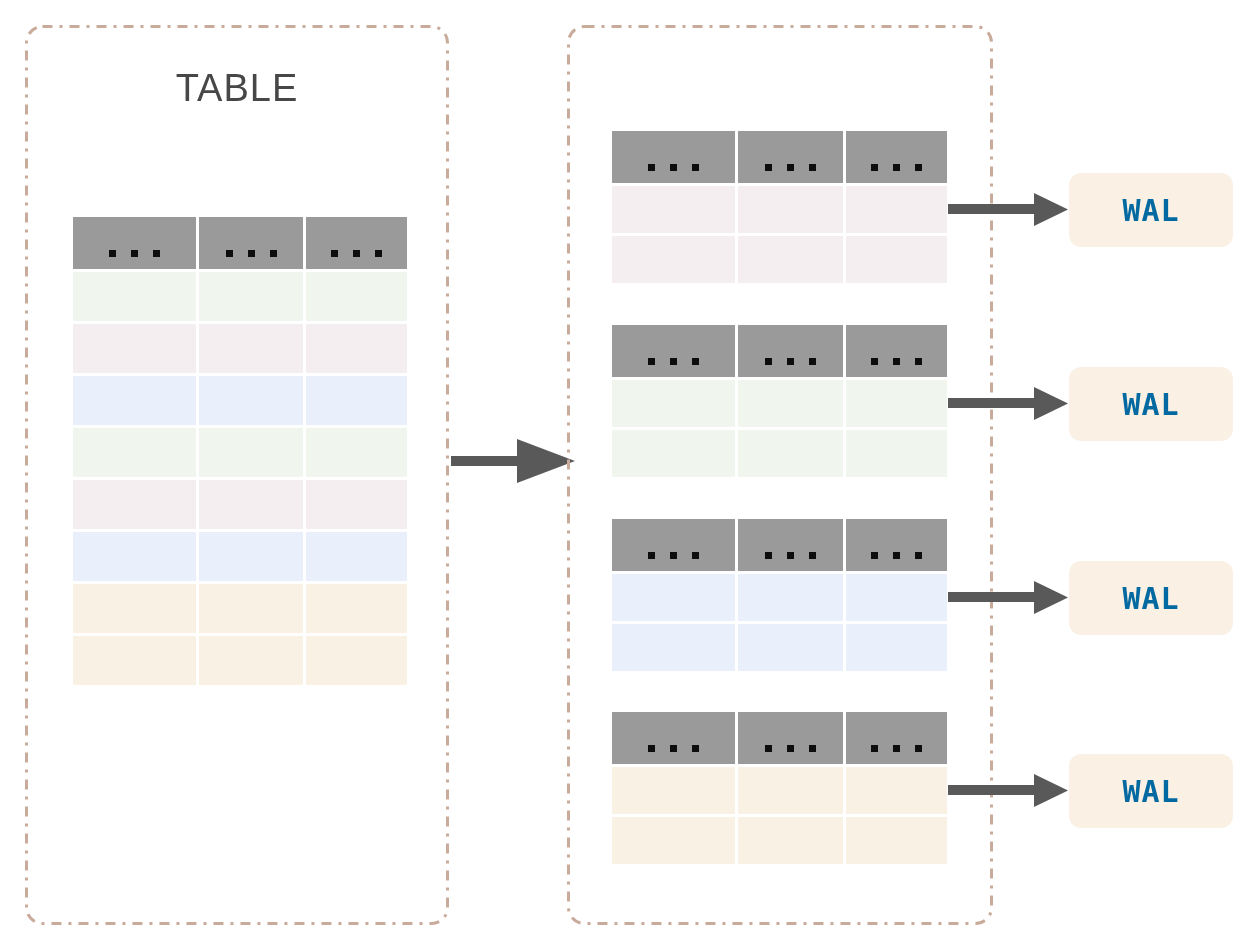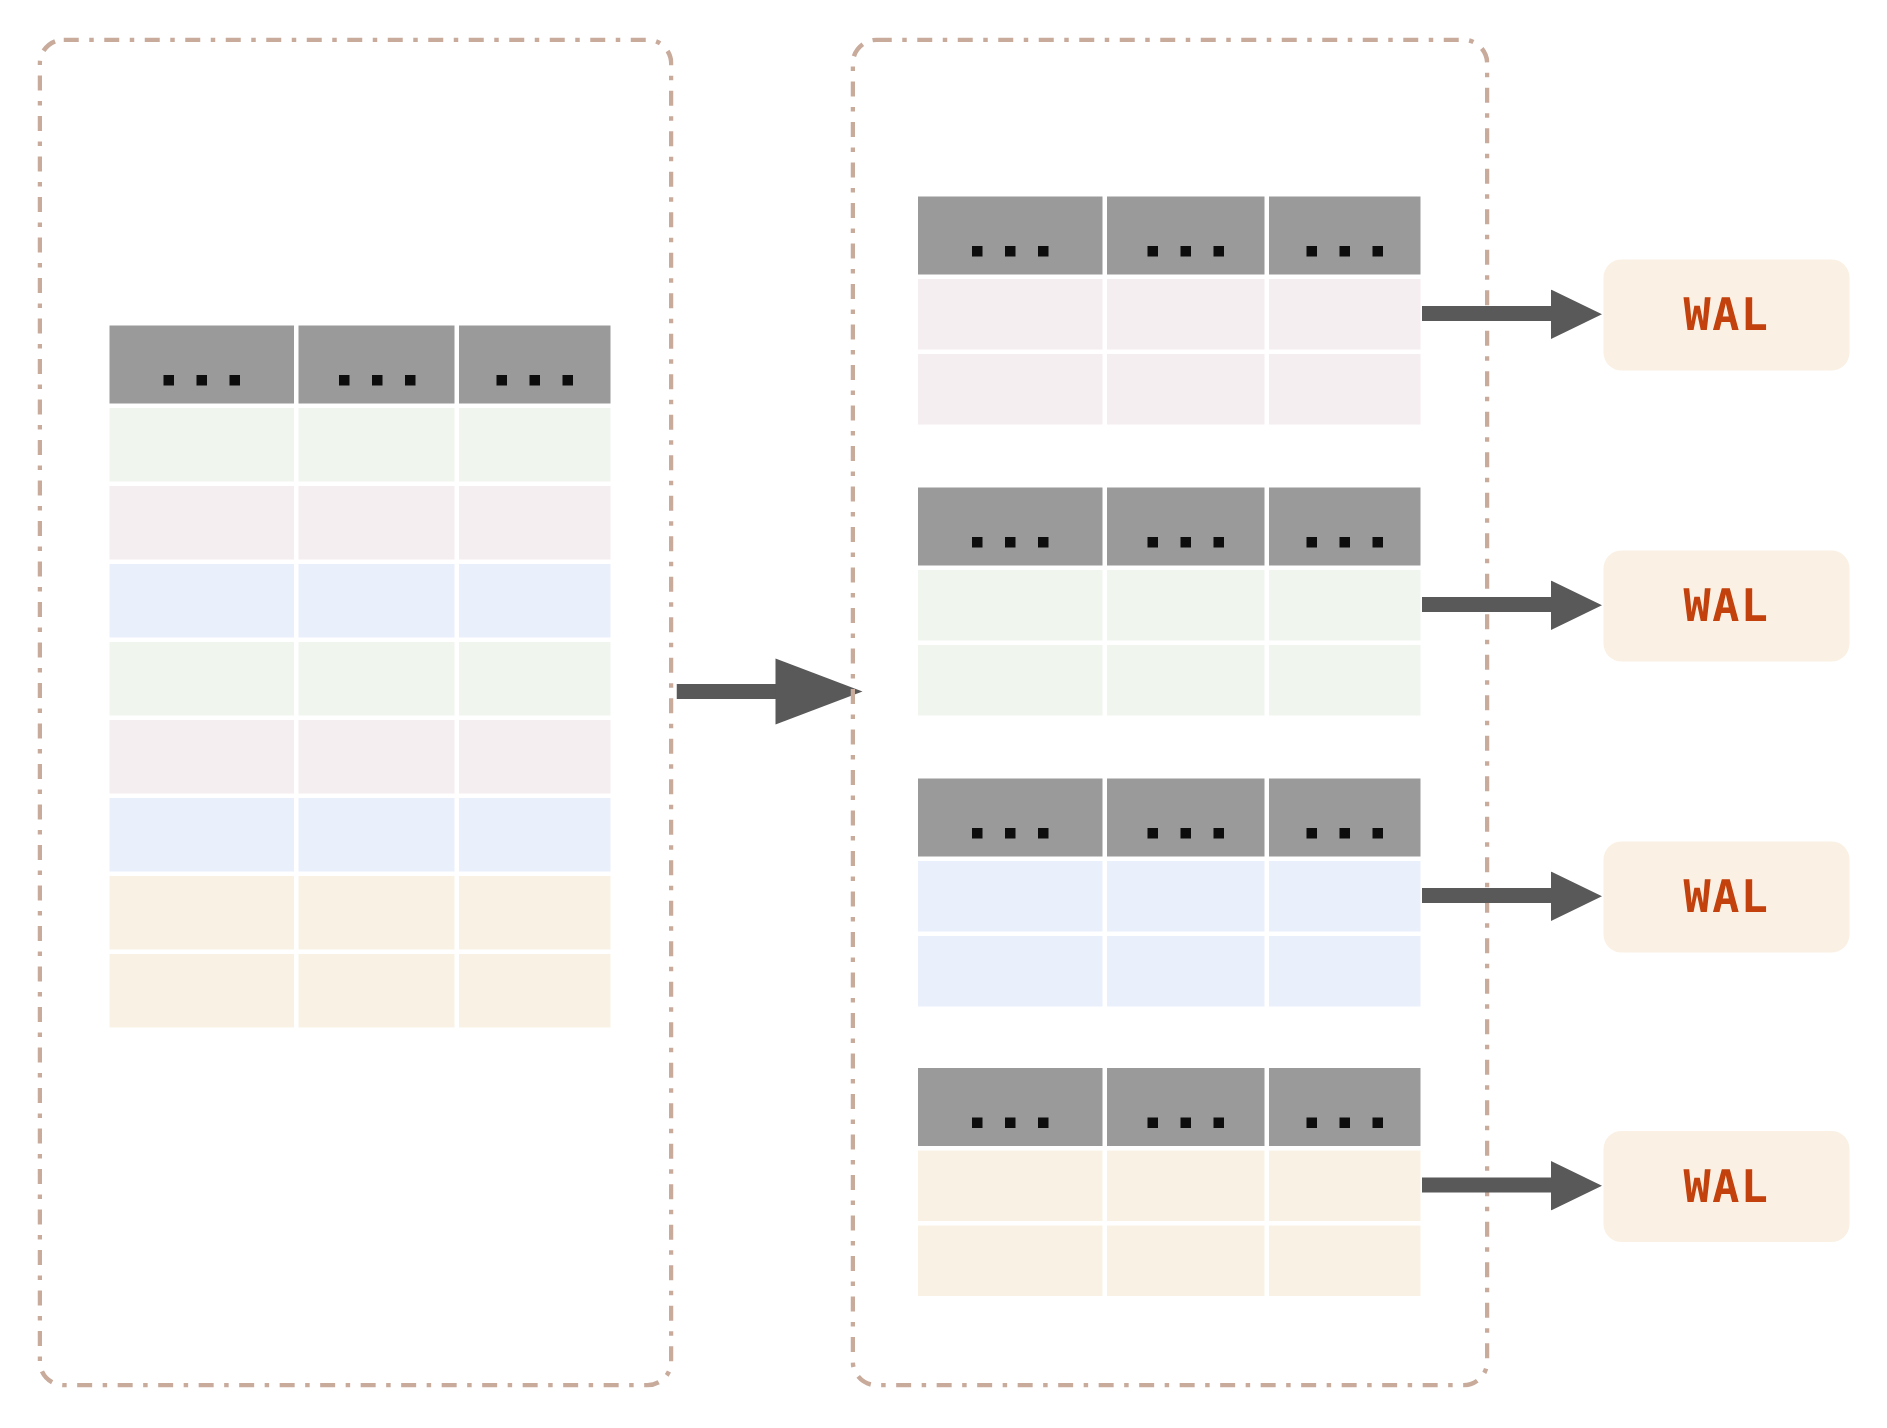--- a/index.html
+++ b/index.html
@@ -30,32 +30,33 @@
   .mini-table .trow .cell{height:47px;}
   .mini-table{position:absolute;left:45px;width:335px;}
   .arrow{position:absolute;}
   .arrow *{fill:#595959;}
   .wal{
     position:absolute;left:1069px;width:164px;height:74px;border-radius:12px;
     background:var(--bg,#faf1e4);display:flex;align-items:center;justify-content:center;
   }
   .wal-label{
     font-family:"DejaVu Sans Mono", monospace;font-weight:bold;font-size:30px;
-    letter-spacing:1px;color:#c2410c;
+    letter-spacing:1px;color:#0369a1;
   }
 </style>
 </head>
 <body>
 
 <div class="canvas">
 
   <div class="panel" style="left:25px;top:25px;width:424px;height:900px;">
     <svg class="panel-border" width="424" height="900">
       <rect x="1.5" y="1.5" width="421" height="897" rx="16" fill="none" stroke="#c9ab9c" stroke-width="3" stroke-dasharray="10 7 3 7"></rect>
     </svg>
+    <div class="panel-title">TABLE</div>
 
     <div class="data-table big-table" style="left:48px;top:192px;width:334px;">
       <div class="thead" style="--bg: #9a9a9a;">
         <div class="hcell" title="...">
           <span class="dots">
               <i></i>
               <i></i>
               <i></i>
             </span>
         </div>

